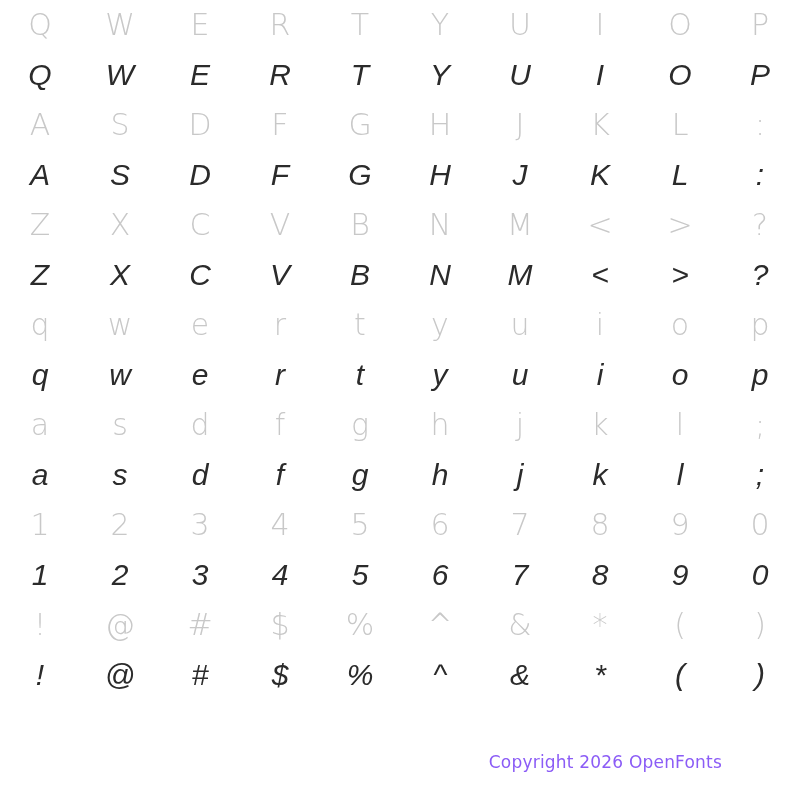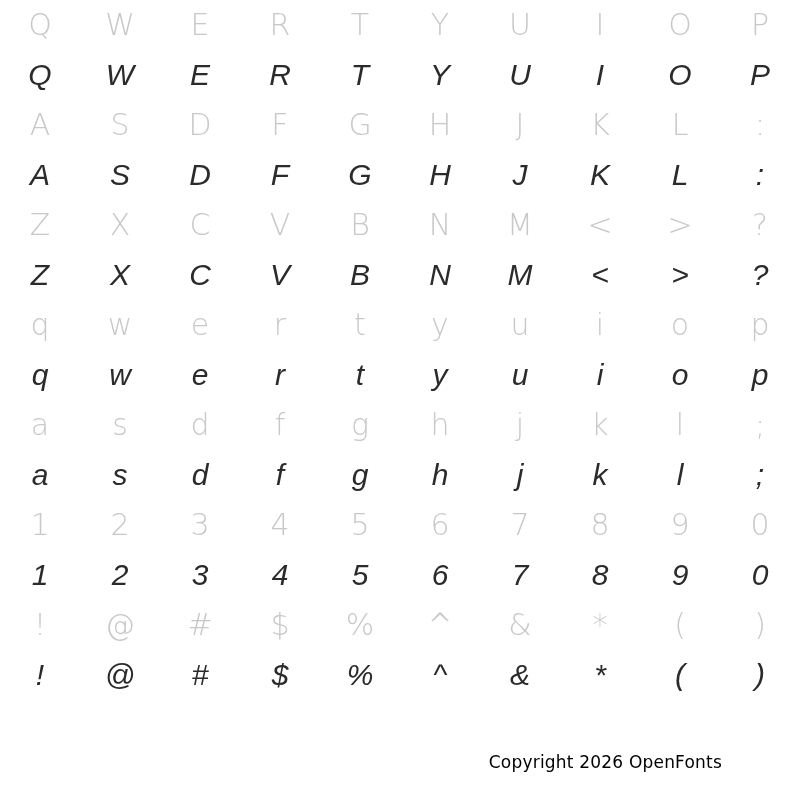--- a/index.html
+++ b/index.html
@@ -59,21 +59,21 @@
     font-style: italic;
     height: 50px;
     display: flex;
     align-items: center;
     justify-content: center;
   }
   #copyright {
     position: absolute;
     right: 78px;
     bottom: 28px;
-    color: #000000;
+    color: #8b5cf6;
     font-size: 17px;
     font-family: "DejaVu Sans", sans-serif;
     letter-spacing: 0.2px;
     white-space: pre;
     margin-top: 12px;
   }
 </style>
 </head>
 <body>
 

